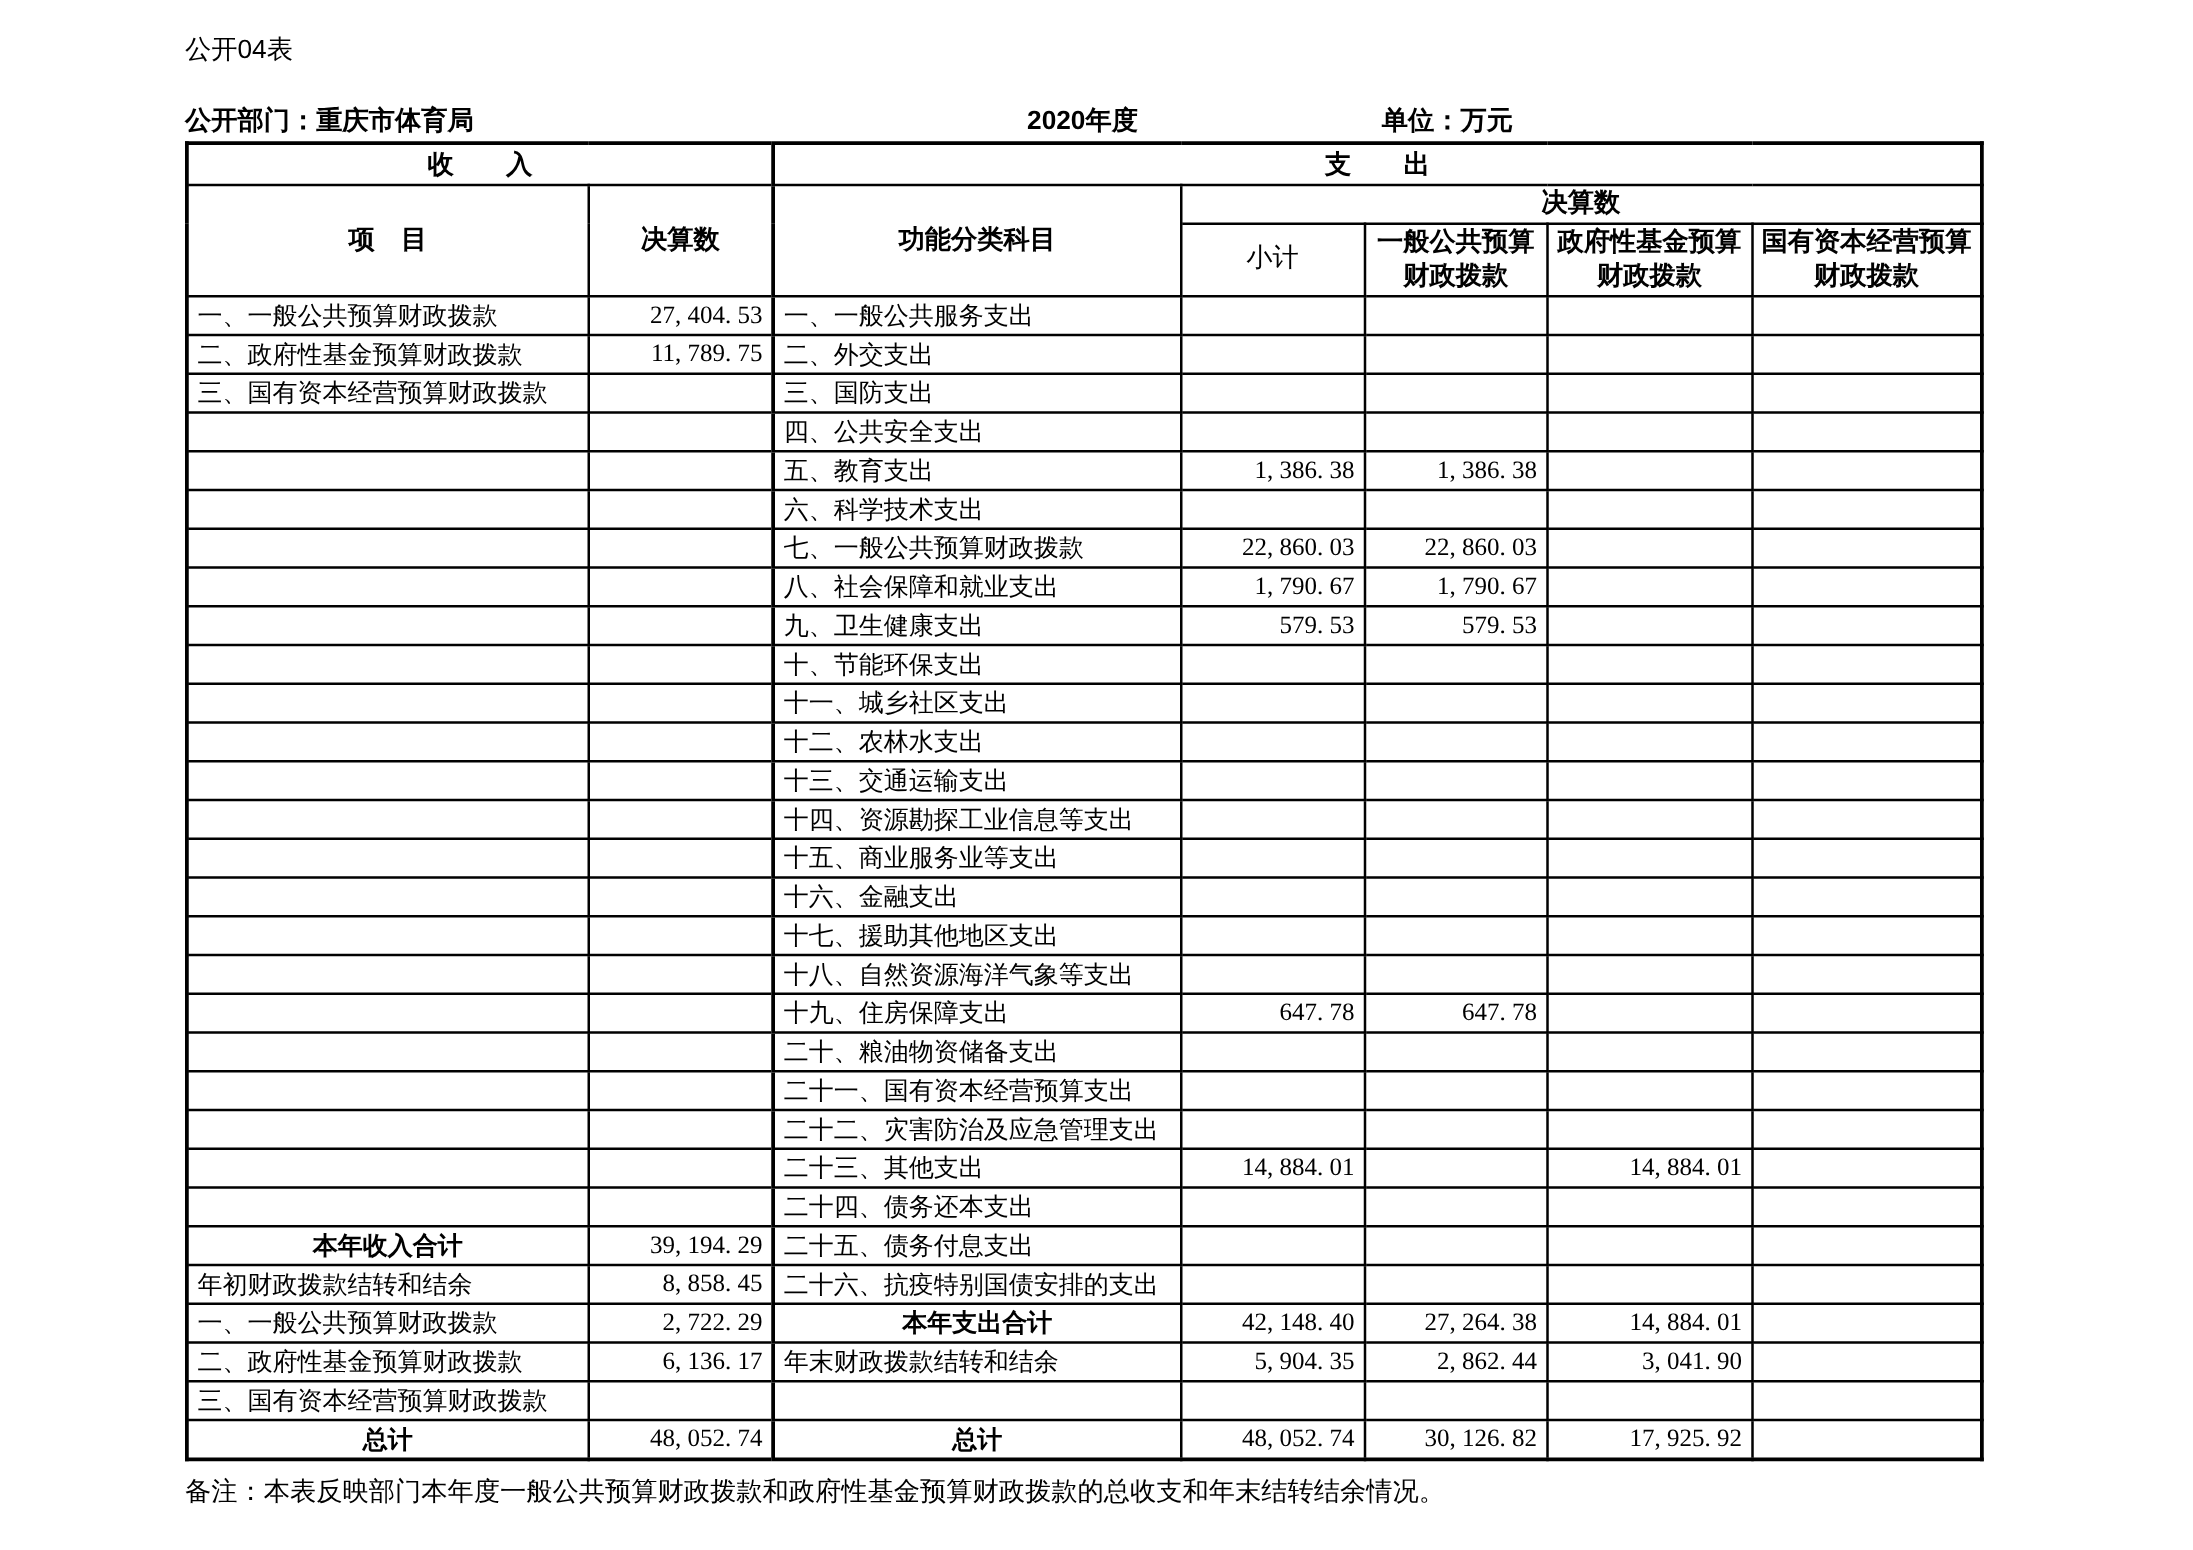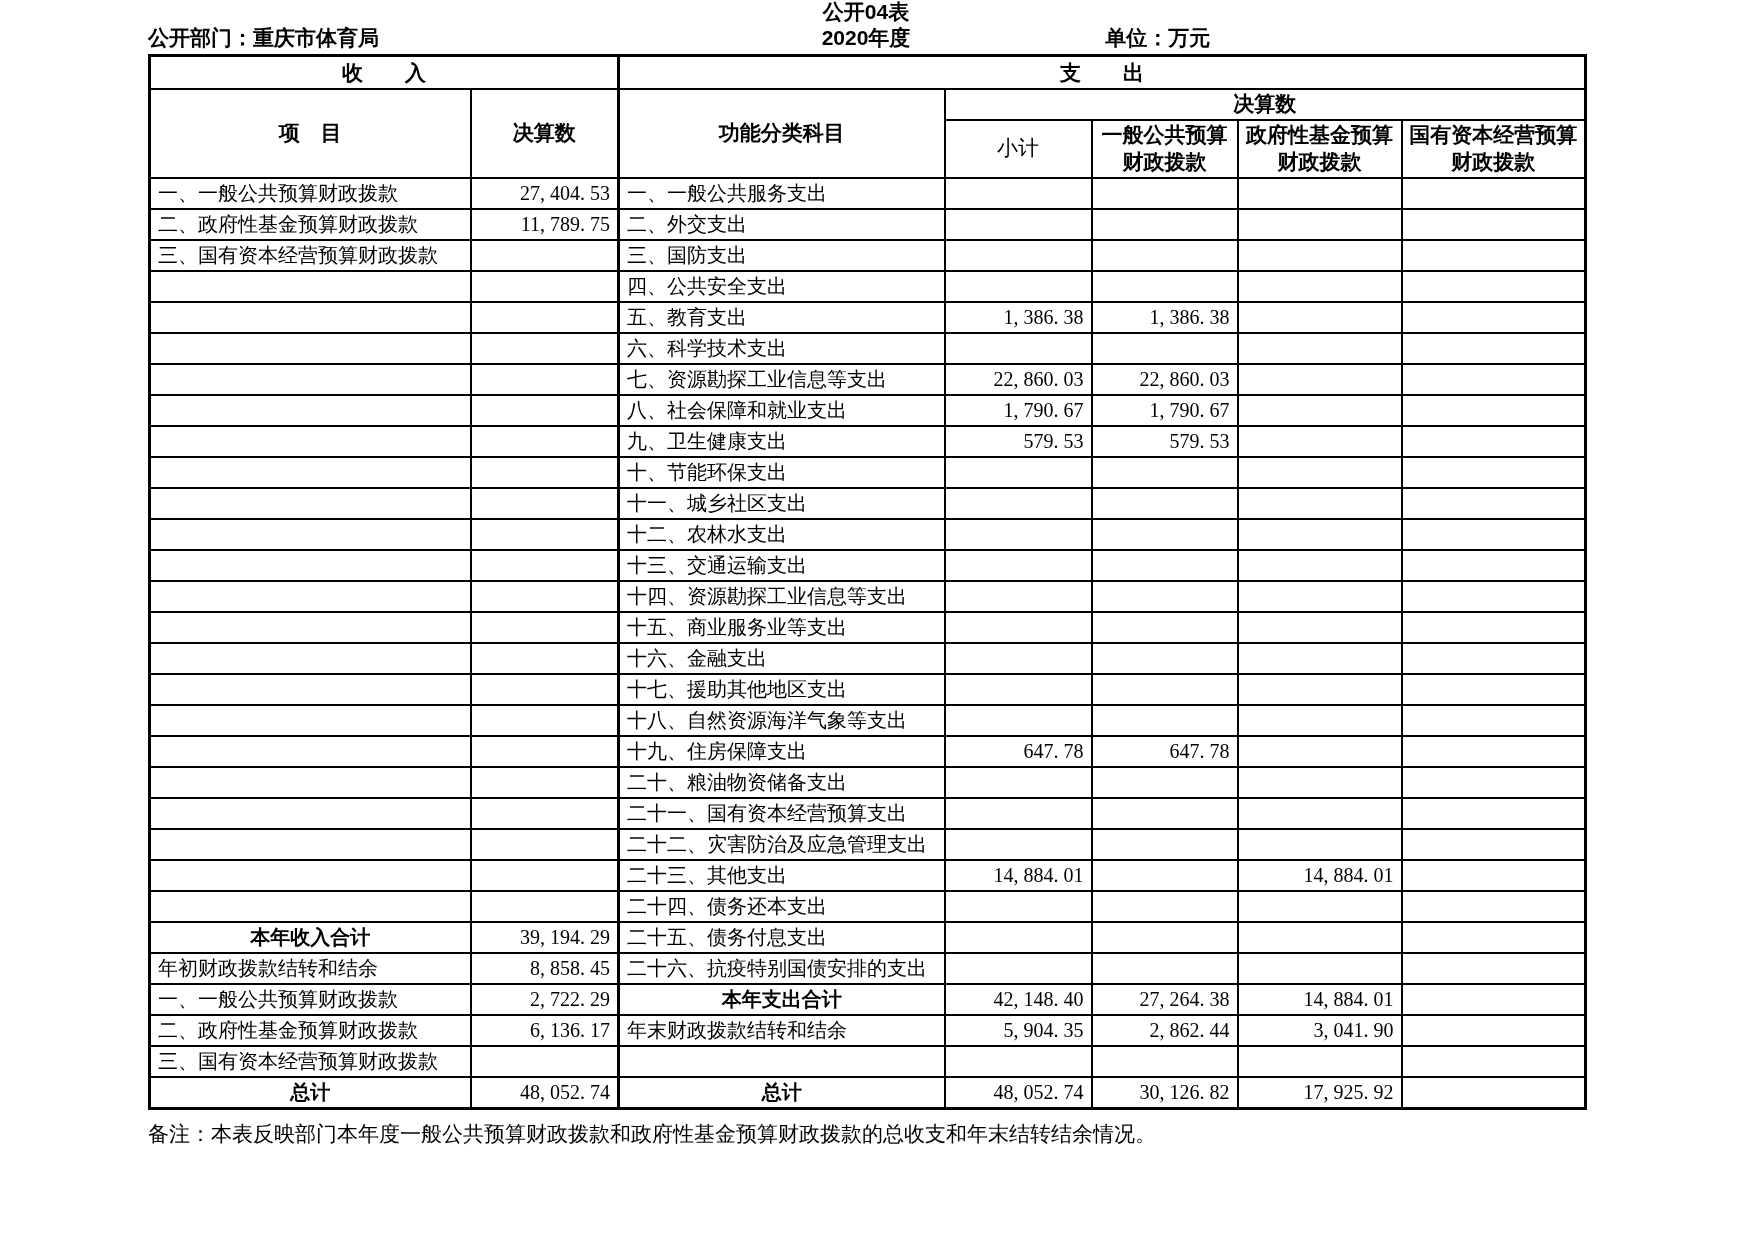--- a/index.html
+++ b/index.html
@@ -4,23 +4,23 @@
 <style>
   html,body{margin:0;padding:0;background:#ffffff;}
   body{font-family:"Liberation Serif","DejaVu Serif",serif;color:#000;}
   .page{position:relative;width:1754px;height:1240px;background:#fff;overflow:hidden;}
   .content{margin-left:148px;width:1436px;}
   .doc-title{
     font-family:"Liberation Sans","DejaVu Sans",sans-serif;
     font-size:44px;font-weight:bold;text-align:center;
     margin:32px 0 0 0;letter-spacing:3px;
   }
-  .code-line{text-align:center;font-size:21px;line-height:1.1;margin-top:0;font-weight:bold;font-family:"Liberation Sans","DejaVu Sans",sans-serif;}
+  .code-line{text-align:left;font-size:21px;line-height:1.1;margin-top:28px;font-weight:normal;font-family:"Liberation Sans","DejaVu Sans",sans-serif;}
   .info-line{display:flex;font-size:21px;line-height:1.2;margin:2px 0 4px 0;font-weight:bold;font-family:"Liberation Sans","DejaVu Sans",sans-serif;}
-  .info-line .seg{flex:1;}
+  .info-line .seg{flex:1;margin-top:31px;}
   .info-line .seg.center{text-align:center;}
   .info-line .seg.right{}
   table.fiscal{border-collapse:collapse;table-layout:fixed;width:1436px;border:3px solid #000;}
   table.fiscal th,table.fiscal td{border:2px solid #000;overflow:hidden;vertical-align:middle;}
   thead th{font-weight:bold;font-size:21px;text-align:center;padding:1px 4px;line-height:1.25;
     font-family:"Liberation Sans","DejaVu Sans",sans-serif;}
   tr.sec-row th{height:29px;margin-top:40px;}
   tr.group-row th{height:22px;}
   tr.cols-row th{height:54px;}
   th.th-light{font-weight:normal;border-radius:24px;}
@@ -125,21 +125,21 @@
             <td class="c-right"></td>
             <td class="c-left sec-div">六、科学技术支出</td>
             <td class="c-right"></td>
             <td class="c-right"></td>
             <td class="c-right"></td>
             <td class="c-right"></td>
           </tr>
           <tr>
             <td class="c-left"></td>
             <td class="c-right"></td>
-            <td class="c-left sec-div">七、资源勘探工业信息等支出</td>
+            <td class="c-left sec-div">七、一般公共预算财政拨款</td>
             <td class="c-right">22, 860. 03</td>
             <td class="c-right">22, 860. 03</td>
             <td class="c-right"></td>
             <td class="c-right"></td>
           </tr>
           <tr>
             <td class="c-left"></td>
             <td class="c-right"></td>
             <td class="c-left sec-div">八、社会保障和就业支出</td>
             <td class="c-right">1, 790. 67</td>

